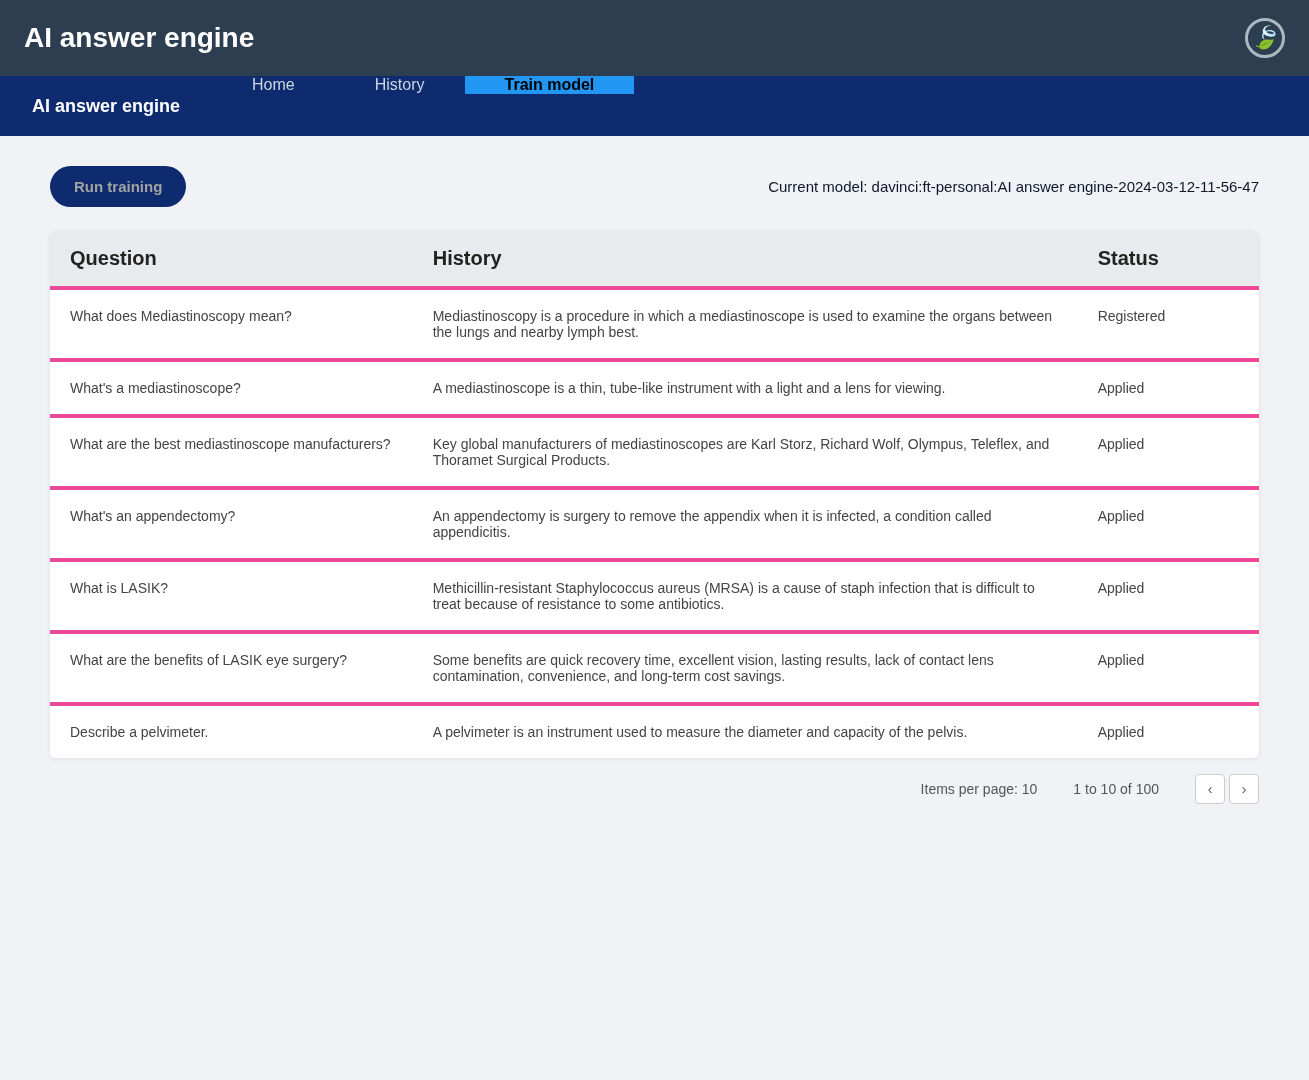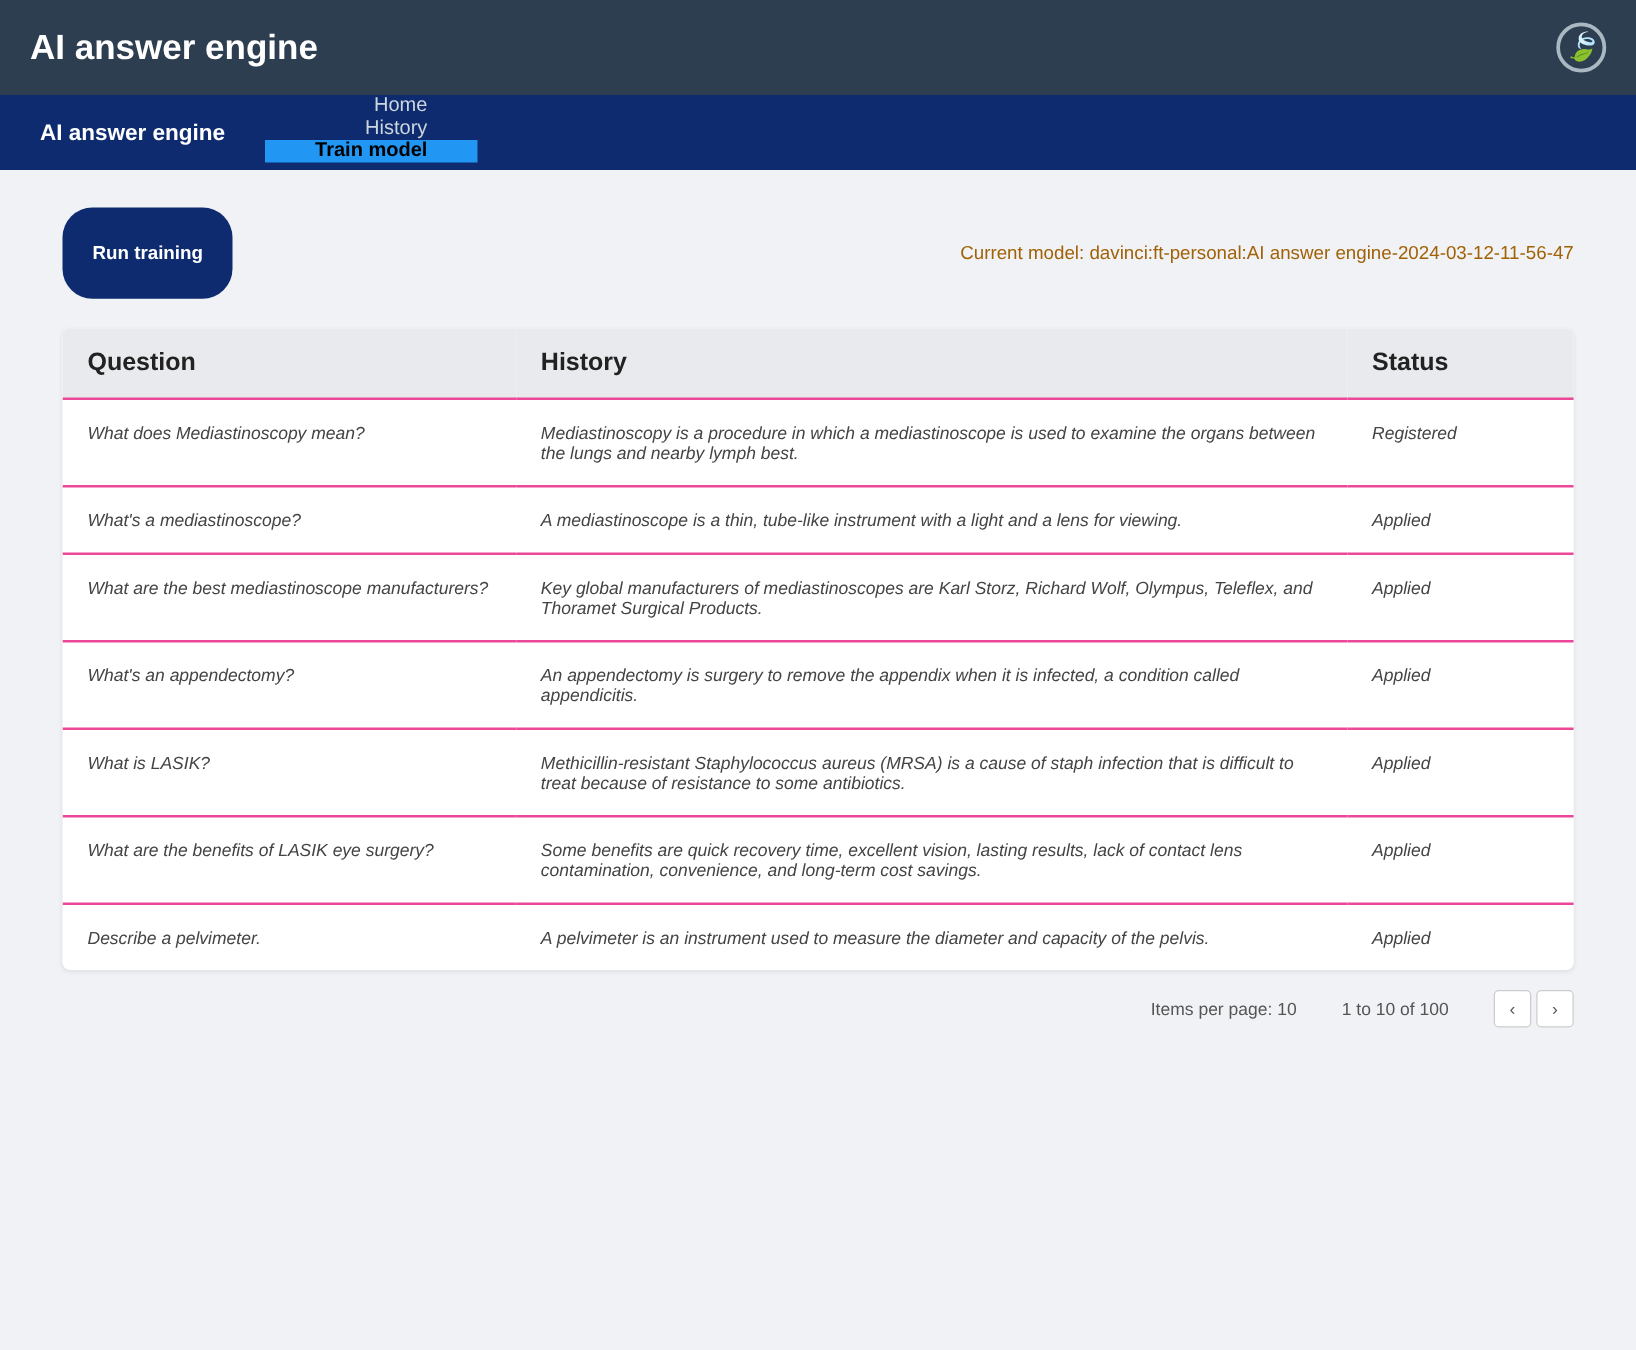--- a/index.html
+++ b/index.html
@@ -36,22 +36,21 @@
     .nav-brand {
       color: white;
       font-weight: bold;
       font-size: 18px;
       padding: 0 32px;
       display: flex;
       align-items: center;
     }
     .nav-links {
       display: flex;
-      align-items: flex-end;
-      flex-direction: column;
+      align-items: flex-start;
     }
     .nav-link {
       color: #cdd6e0;
       text-decoration: none;
       padding: 0 40px;
       display: flex;
       align-items: center;
       font-size: 16px;
       cursor: pointer;
     }
@@ -66,30 +65,30 @@
     }
     
     .action-row {
       display: flex;
       align-items: center;
       justify-content: space-between;
       margin-bottom: 24px;
     }
     .run-training-btn {
       background: #0d2b6e;
-      color: #ffffff;
+      color: #a3a3a3;
       border: none;
       border-radius: 24px;
-      padding: 28px 24px;
+      padding: 12px 24px;
       font-size: 15px;
       font-weight: 600;
       cursor: pointer;
     }
     .current-model-text {
-      color: #a16207;
+      color: #0f172a;
       font-size: 15px;
     }
     
     .data-table {
       width: 100%;
       border-collapse: collapse;
       background: white;
       border-radius: 6px;
       overflow: hidden;
       box-shadow: 0 1px 4px rgba(0,0,0,0.08);
@@ -98,22 +97,21 @@
       background: #e8eaed;
     }
     .data-table thead th {
       padding: 16px 20px;
       text-align: left;
       font-size: 20px;
       font-weight: 700;
       color: #222;
     }
     .data-table tbody tr {
-      border-top: 2px solid #ec4899;
-      font-style: italic;
+      border-top: 4px solid #ec4899;
     }
     .data-table tbody td {
       padding: 18px 20px;
       font-size: 14px;
       color: #444;
       vertical-align: top;
     }
     .col-question {
       width: 30%;
     }

